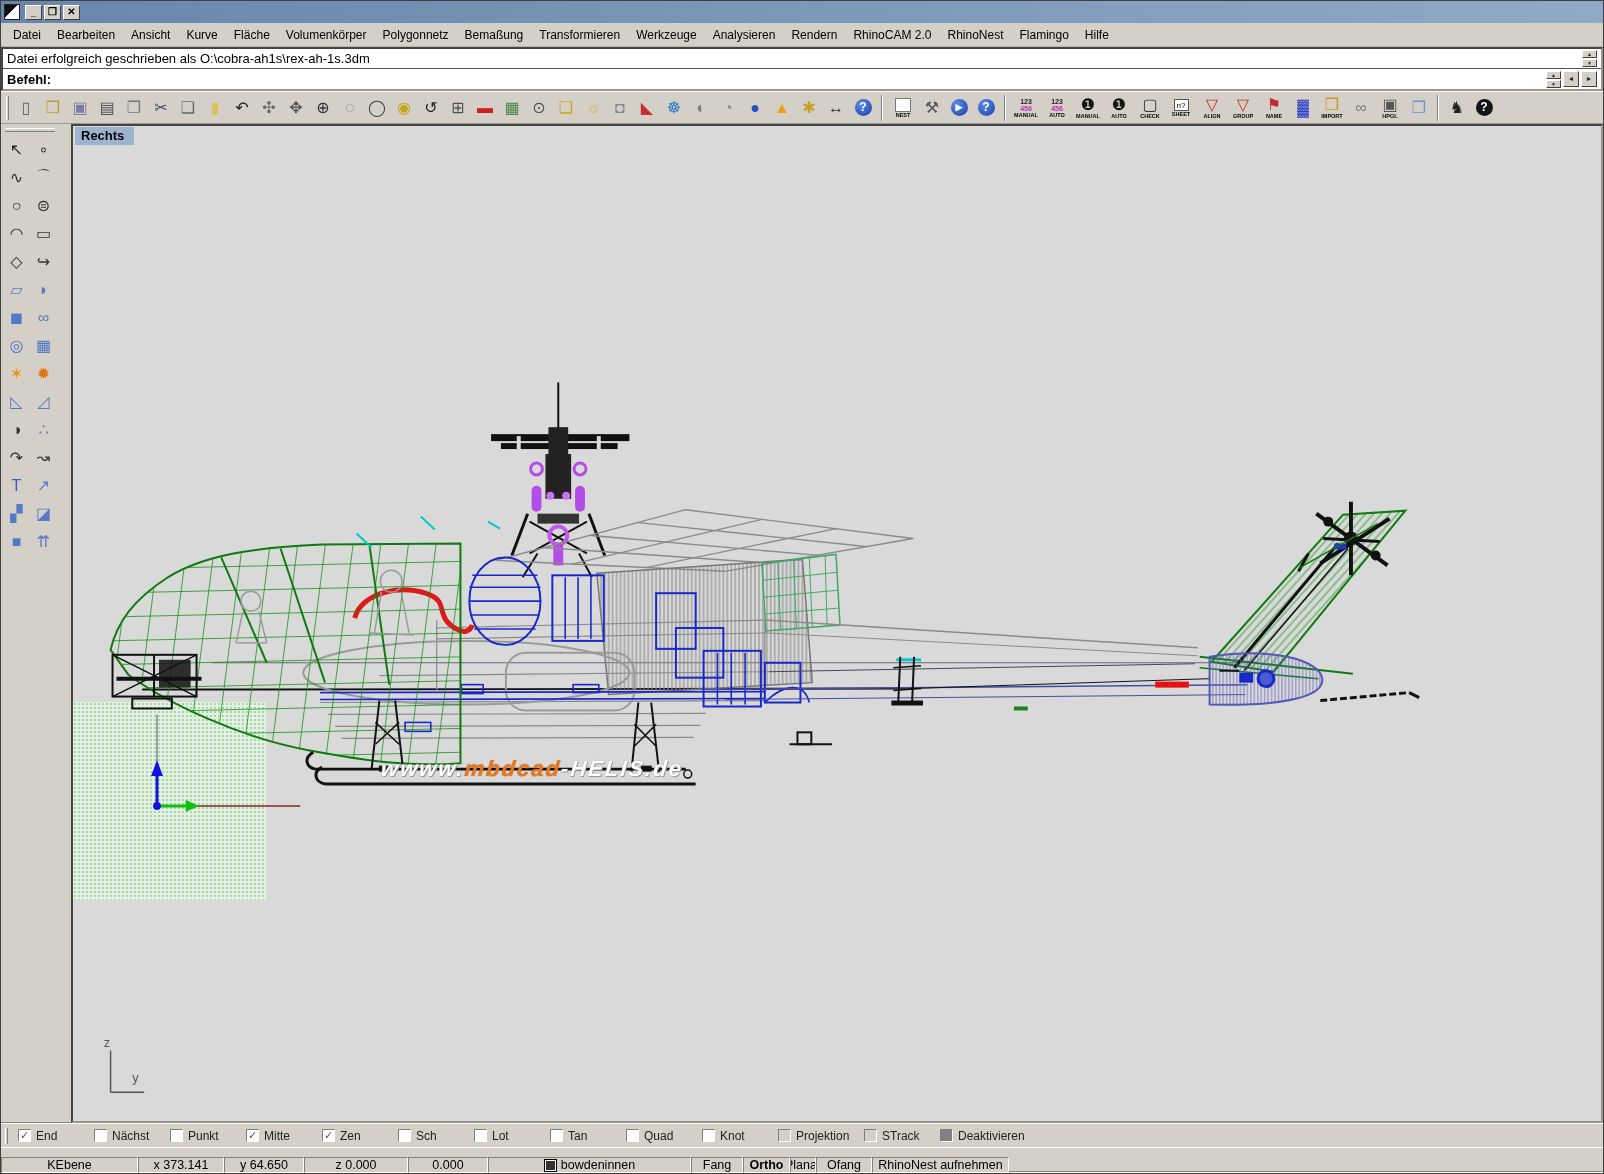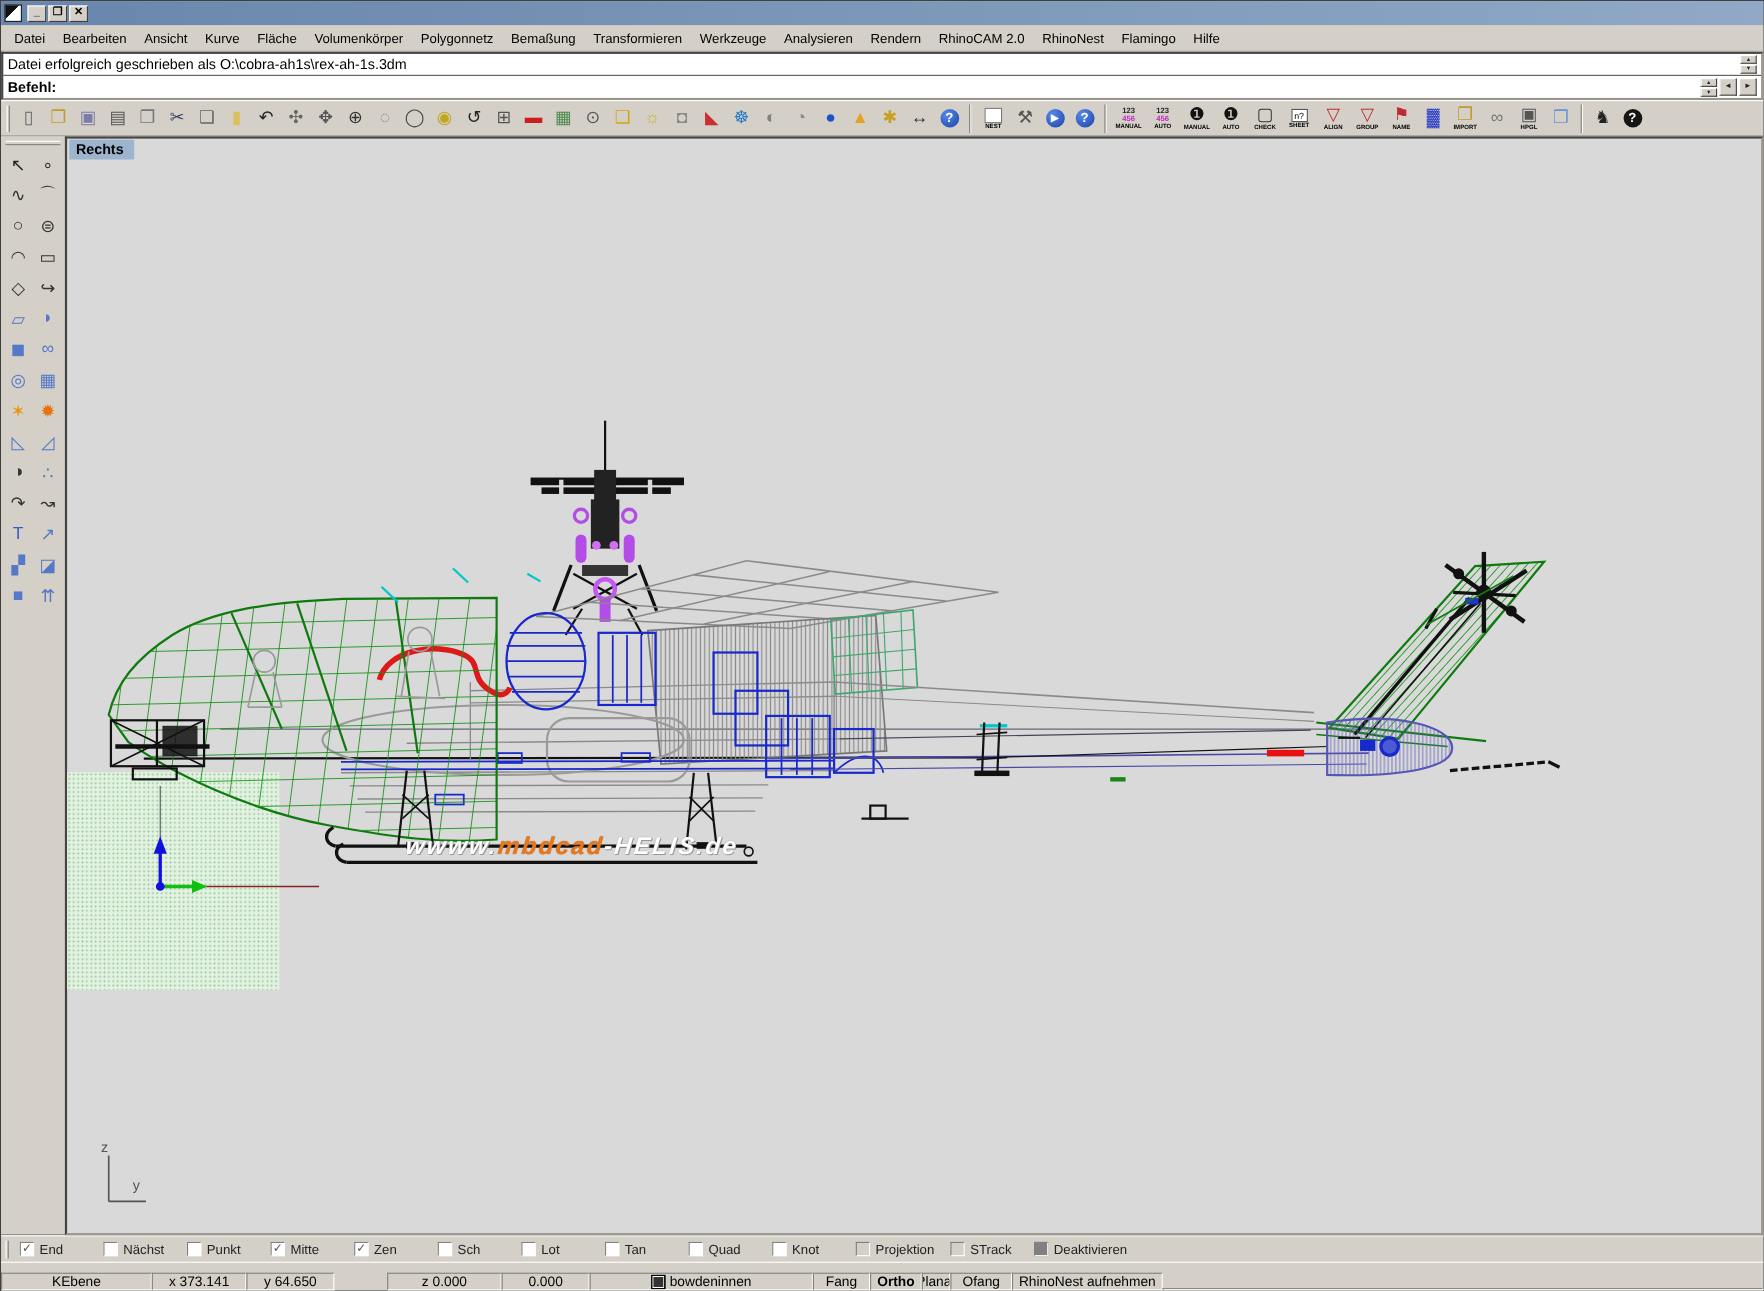--- a/index.html
+++ b/index.html
@@ -44,21 +44,21 @@
   .numicon .r1 { color:#222; } .numicon .r2 { color:#C428C4; }
   .sheetbox { width:15px; height:12px; border:1px solid #555; font-size:8px; line-height:11px; text-align:center; background:#fff; }
 
   
   .main { flex:1 1 auto; display:flex; min-height:0; }
   .siderail { width:58px; background:#D4D0C8; padding:3px 2px; flex:0 0 auto; }
   .side-grip { height:4px; border-top:1px solid #fff; border-bottom:1px solid #808080; margin:1px 2px 4px 2px; }
   .sidegrid { display:grid; grid-template-columns:26px 26px; gap:1px; justify-content:center; }
   .sbtn { width:26px; height:27px; display:flex; align-items:center; justify-content:center; font-size:16px; background:#D4D0C8; border:1px solid #D4D0C8; }
 
-  .viewport { flex:1 1 auto; position:relative; background:#D9D9D9; border:2px inset #9a968e; overflow:hidden; }
+  .viewport { flex:1 1 auto; position:relative; background:#D9D9D9; border:2px inset #9a968e; overflow:hidden;margin-left:12px; }
   .vplabel { position:absolute; left:2px; top:1px; background:#9CB4CE; font-weight:bold; font-size:13px; padding:1px 10px 2px 6px; z-index:5; }
   .gridpatch { position:absolute; left:0px; top:576px; width:193px; height:198px;
     background-color:#E2F1E2; background-image:radial-gradient(#A8D4A8 0.8px, transparent 0.9px); background-size:4px 4px; }
   .heli-svg { position:absolute; left:0; top:0; width:100%; height:100%; }
   .watermark { position:absolute; left:308px; top:630px; z-index:4; font-weight:bold; font-style:italic;
     font-size:22px; letter-spacing:2px; transform:skewX(-6deg); white-space:nowrap; }
   .wm-w { color:#FFFFFF; text-shadow:0 0 1px #8a8a8a, 1px 1px 0 #9a9a9a; }
   .wm-o { color:#E8781E; text-shadow:0 0 1px #b05a10; }
 
   
@@ -677,21 +677,21 @@
   <div class="statusbar" id="statusbar">
       <div class="scell" style="width: 137px;">
         <span>KEbene</span>
       </div>
       <div class="scell" style="width: 86px;">
         <span>x 373.141</span>
       </div>
       <div class="scell" style="width: 80px;">
         <span>y 64.650</span>
       </div>
-      <div class="scell" style="width: 104px; margin-left: 48px;">
+      <div class="scell" style="width: 104px;">
         <span>z 0.000</span>
       </div>
       <div class="scell" style="width: 80px;">
         <span>0.000</span>
       </div>
       <div class="scell" style="width: 203px;">
         <span class="swatch" style="background: rgb(51, 51, 51);"></span>
         <span>bowdeninnen</span>
       </div>
       <div class="scell" style="width: 52px;">

